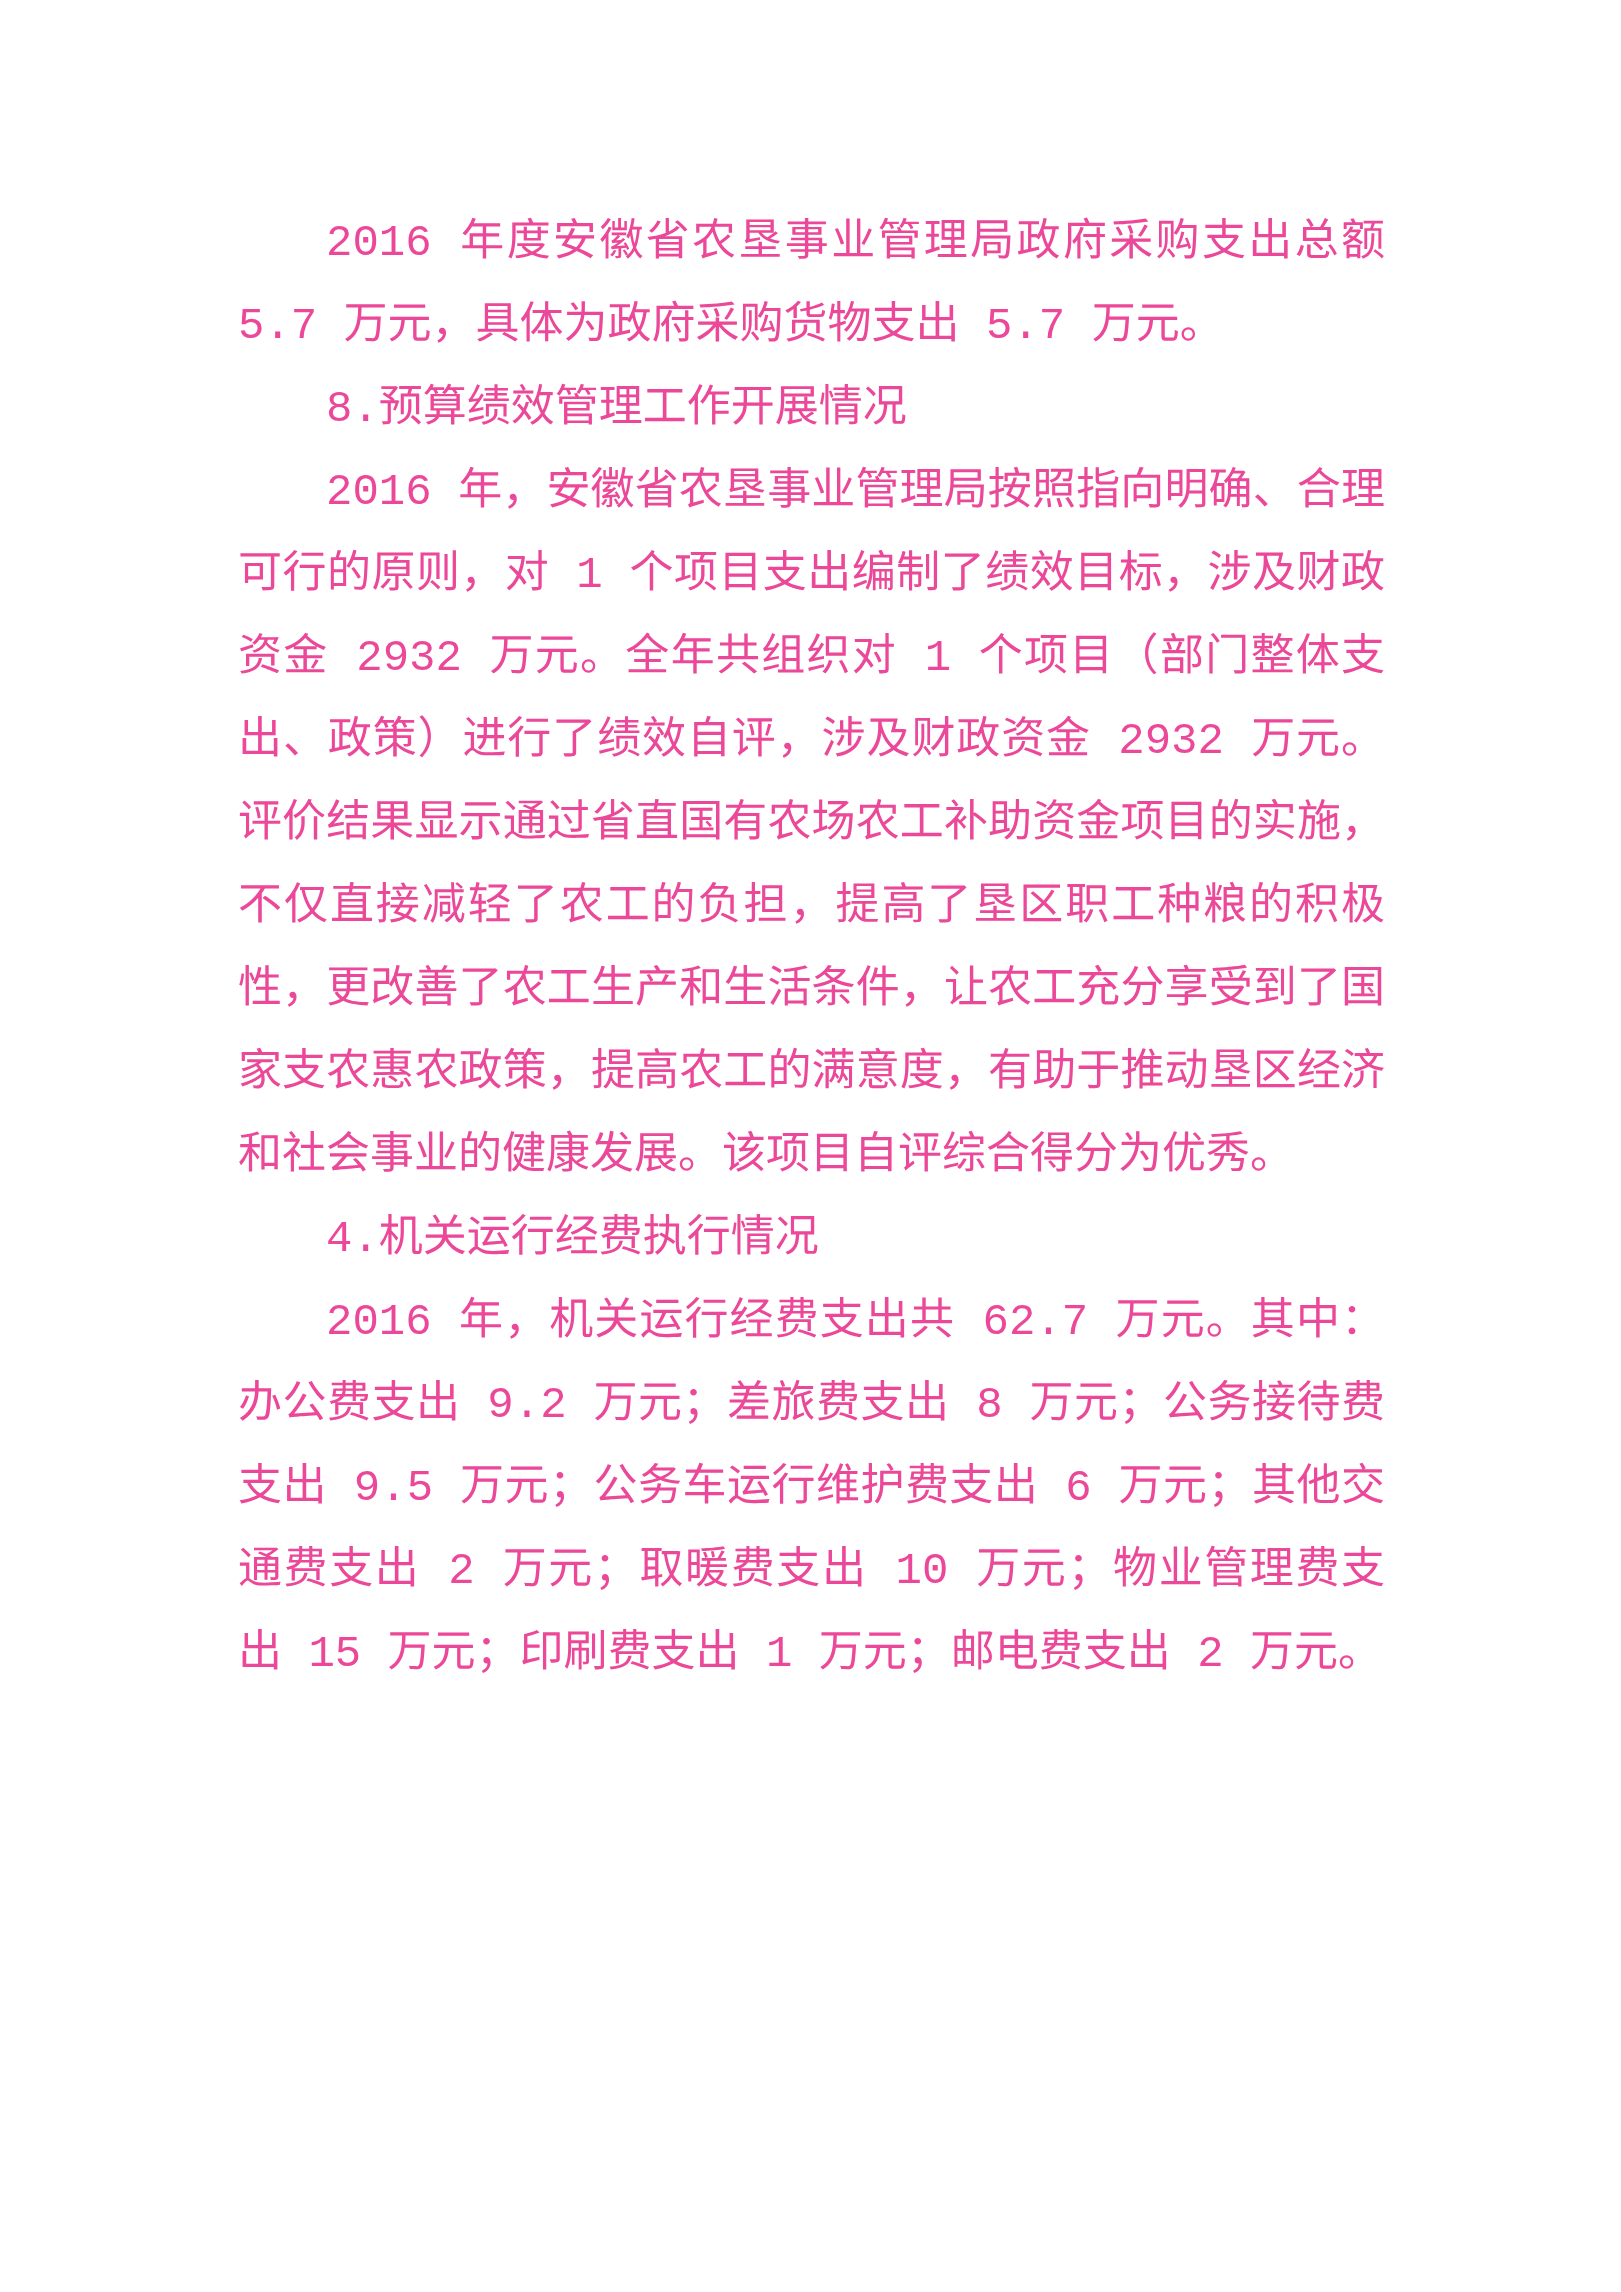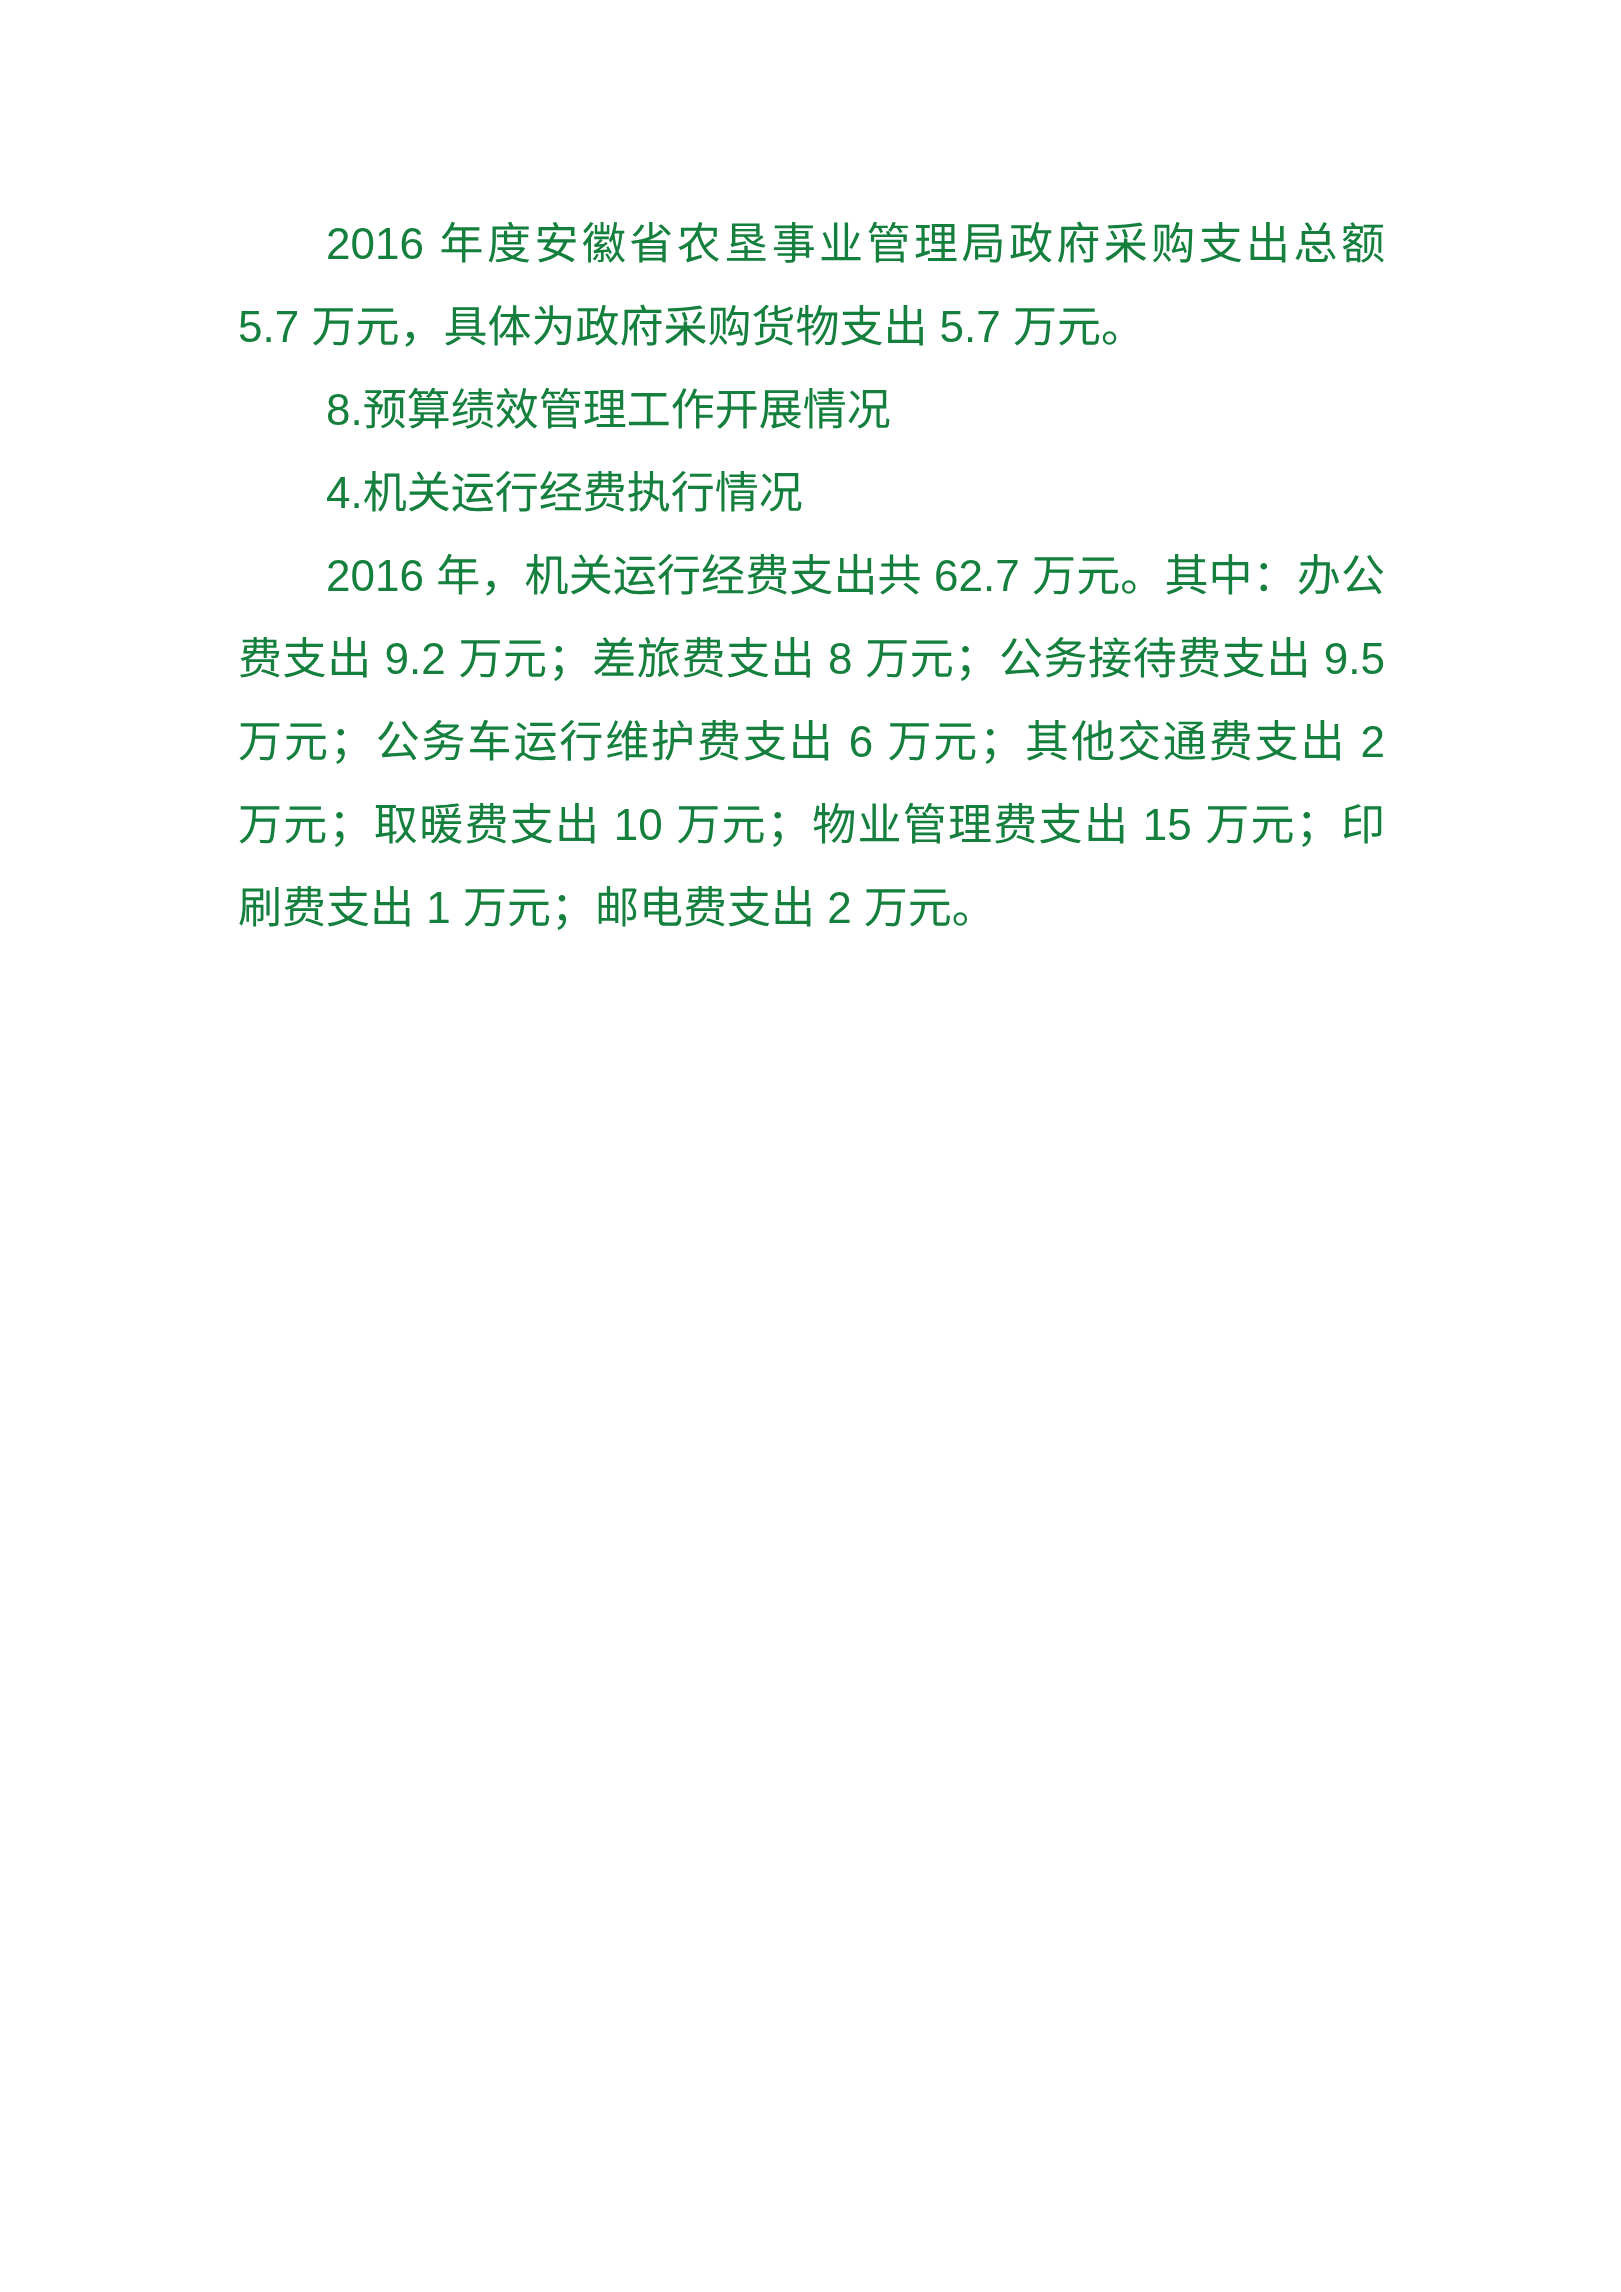--- a/index.html
+++ b/index.html
@@ -12,22 +12,22 @@
     width: 1621px;
     height: 2293px;
     background: #ffffff;
     overflow: hidden;
   }
   .content {
     position: absolute;
     left: 238px;
     top: 202px;
     width: 1147px;
-    color: #15803d;
-    font-family: Liberation Sans, sans-serif;
+    color: #ec4899;
+    font-family: Liberation Mono, monospace;
     font-size: 44px;
     line-height: 83px;
     text-align: justify;
     text-justify: inter-ideograph;
     letter-spacing: 0;
   }
   .para {
     margin: 0;
     padding: 0;
     text-indent: 2em;
@@ -35,17 +35,18 @@
     overflow-wrap: break-word;
   }
 </style>
 </head>
 <body>
 
 <div class="page">
   <div class="content">
     <p class="para">2016 年度安徽省农垦事业管理局政府采购支出总额 5.7 万元，具体为政府采购货物支出 5.7 万元。</p>
     <p class="para">8.预算绩效管理工作开展情况</p>
+    <p class="para">2016 年，安徽省农垦事业管理局按照指向明确、合理可行的原则，对 1 个项目支出编制了绩效目标，涉及财政资金 2932 万元。全年共组织对 1 个项目（部门整体支出、政策）进行了绩效自评，涉及财政资金 2932 万元。评价结果显示通过省直国有农场农工补助资金项目的实施，不仅直接减轻了农工的负担，提高了垦区职工种粮的积极性，更改善了农工生产和生活条件，让农工充分享受到了国家支农惠农政策，提高农工的满意度，有助于推动垦区经济和社会事业的健康发展。该项目自评综合得分为优秀。</p>
     <p class="para">4.机关运行经费执行情况</p>
     <p class="para">2016 年，机关运行经费支出共 62.7 万元。其中：办公费支出 9.2 万元；差旅费支出 8 万元；公务接待费支出 9.5 万元；公务车运行维护费支出 6 万元；其他交通费支出 2 万元；取暖费支出 10 万元；物业管理费支出 15 万元；印刷费支出 1 万元；邮电费支出 2 万元。</p>
   </div>
 </div>
 
 
 </body></html>

